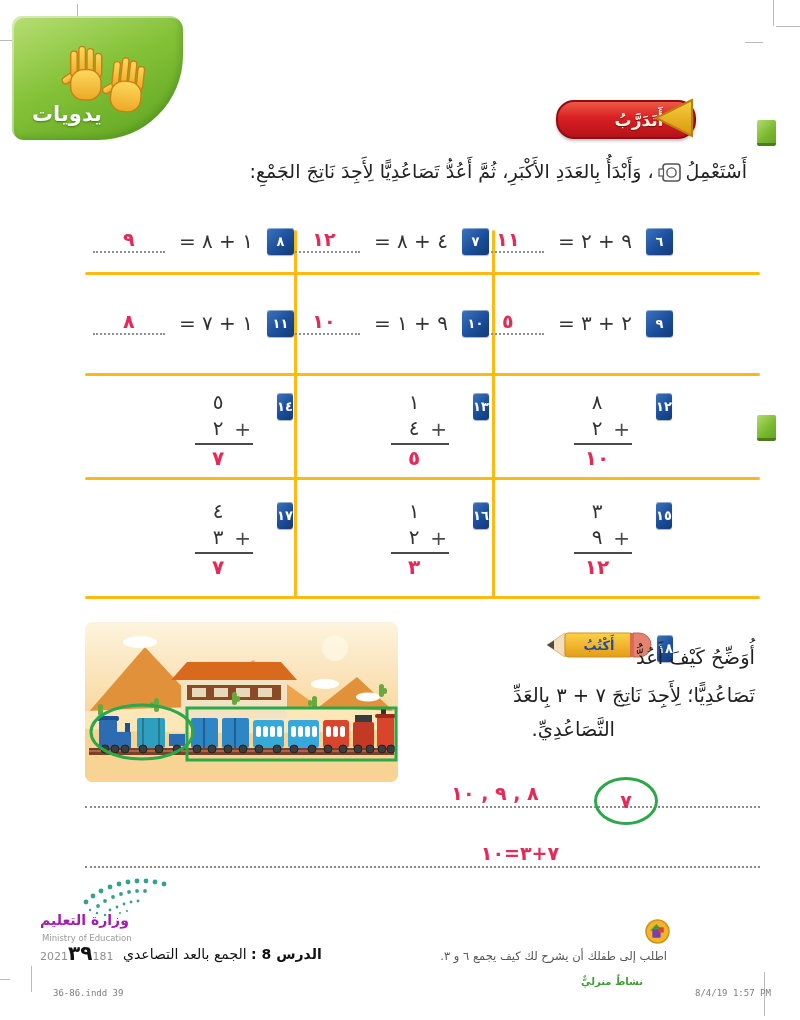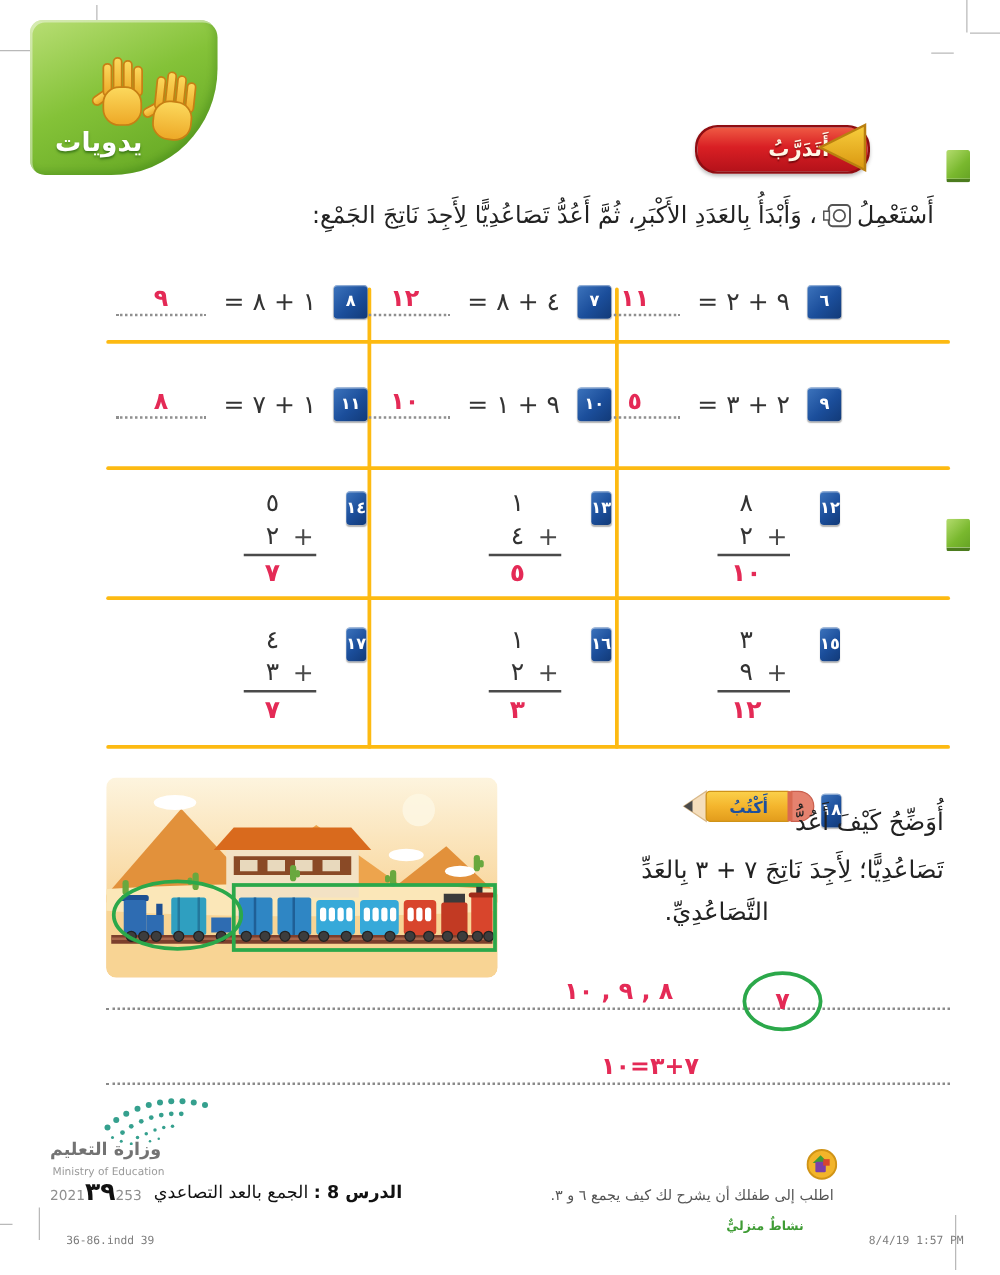--- a/index.html
+++ b/index.html
@@ -9,24 +9,24 @@
 
   
   .mark{position:absolute;background:#b9b9b9;}
 
   
   .tab{position:absolute;width:19px;height:23px;right:24px;
        background:linear-gradient(135deg,#b4dc6e,#79b82e 60%,#66a424);
        border-bottom:3px solid #4c7c1e;border-radius:2px;}
 
   
-  .hands-badge{position:absolute;left:24px;top:16px;width:150px;height:124px;
+  .hands-badge{position:absolute;left:12px;top:16px;width:150px;height:124px;
        background:linear-gradient(155deg,#b8de74 0%,#84c238 45%,#5ea21f 100%);
        border-radius:10px 14px 85px 12px;
-       box-shadow:inset 2px 2px 0 rgba(255,255,255,.45), inset -3px -3px 6px rgba(0,70,0,.18);}
+       box-shadow:inset 2px 2px 0 rgba(255,255,255,.45), inset -3px -3px 6px rgba(0,70,0,.18);padding-left:21px;}
   .hands-badge .label{position:absolute;left:20px;bottom:14px;color:#fff;
        font-size:21px;font-weight:bold;text-shadow:0 1px 2px rgba(0,60,0,.5);}
 
   
   .ribbon{position:absolute;left:556px;top:100px;width:136px;height:35px;
        background:linear-gradient(180deg,#ef5a43 0%,#d91f24 45%,#b5121a 100%);
        border:2px solid #8f0d12;border-radius:18px;display:flex;align-items:center;justify-content:center;
        box-shadow:0 2px 3px rgba(0,0,0,.25);}
   .ribbon .txt{color:#fff7e6;font-weight:bold;font-size:17px;text-shadow:0 1px 1px #7a0a0e;padding-left:26px;}
   .ribbon-arrow{position:absolute;left:646px;top:97px;width:52px;height:42px;}
@@ -68,21 +68,21 @@
   .train-box{position:absolute;left:85px;top:622px;width:313px;height:160px;}
 
   
   .dotline{position:absolute;left:85px;width:675px;border-bottom:2px dotted #8a8a8a;height:0;}
   .red-hand{position:absolute;color:#e42a56;font-weight:bold;font-size:19px;direction:rtl;text-align:center;}
   .circle-green{position:absolute;left:594px;top:777px;width:58px;height:42px;border:3px solid #2ba84a;
        border-radius:50%;display:flex;align-items:center;justify-content:center;
        color:#e42a56;font-weight:bold;font-size:19px;background:transparent;}
 
   
-  .moe-ar{position:absolute;left:40px;top:912px;color:#737373;font-weight:bold;font-size:14px;letter-spacing:1px;}
+  .moe-ar{position:absolute;left:40px;top:912px;color:#a21caf;font-weight:bold;font-size:14px;letter-spacing:1px;}
   .moe-en{position:absolute;left:42px;top:933px;color:#9a9a9a;font-size:8.5px;}
   .yearline{position:absolute;left:40px;top:941px;display:flex;align-items:baseline;gap:1px;}
   .yearline .gray{color:#8f8f8f;font-size:11px;}
   .yearline .pg{color:#111;font-weight:bold;font-size:20px;margin:0 -1px;}
   .lesson{position:absolute;left:123px;top:946px;direction:rtl;font-size:14px;color:#111;white-space:nowrap;}
   .lesson b{font-weight:bold;}
   .home-title{position:absolute;right:157px;top:976px;color:#3f9c35;font-weight:bold;font-size:10px;direction:rtl;}
   .home-note{position:absolute;right:133px;top:949px;color:#555;font-size:11.5px;direction:rtl;}
   .printtxt{position:absolute;color:#7d7d7d;font-size:9px;font-family:"DejaVu Sans Mono",monospace;}
 </style>
@@ -414,21 +414,21 @@
       <circle cx="29" cy="39" r="1.2"></circle>
     <circle cx="44" cy="37" r="1"></circle>
       <circle cx="51" cy="35" r="1"></circle>
   </svg>
 </span>
 <div class="moe-ar">وزارة التعليم</div>
 <div class="moe-en">Ministry of Education</div>
 <div class="yearline" dir="ltr">
   <span class="gray">2021</span>
   <span class="pg">٣٩</span>
-  <span class="gray">253</span>
+  <span class="gray">181</span>
 </div>
 <div class="lesson">
   <b>الدرس 8 :</b>
   <span>الجمع بالعد التصاعدي</span>
 </div>
 <span class="abs" style="left:645px;top:919px;">
   <svg width="25" height="25" viewBox="0 0 24 24">
     <circle cx="12" cy="12" r="11" fill="#f2b42a" stroke="#d09417" stroke-width="1.5"></circle>
     <polygon points="5,11 11,5 17,11" fill="#3f9c35"></polygon>
     <rect x="7" y="10" width="8" height="8" rx="1" fill="#7a3fa8"></rect>

